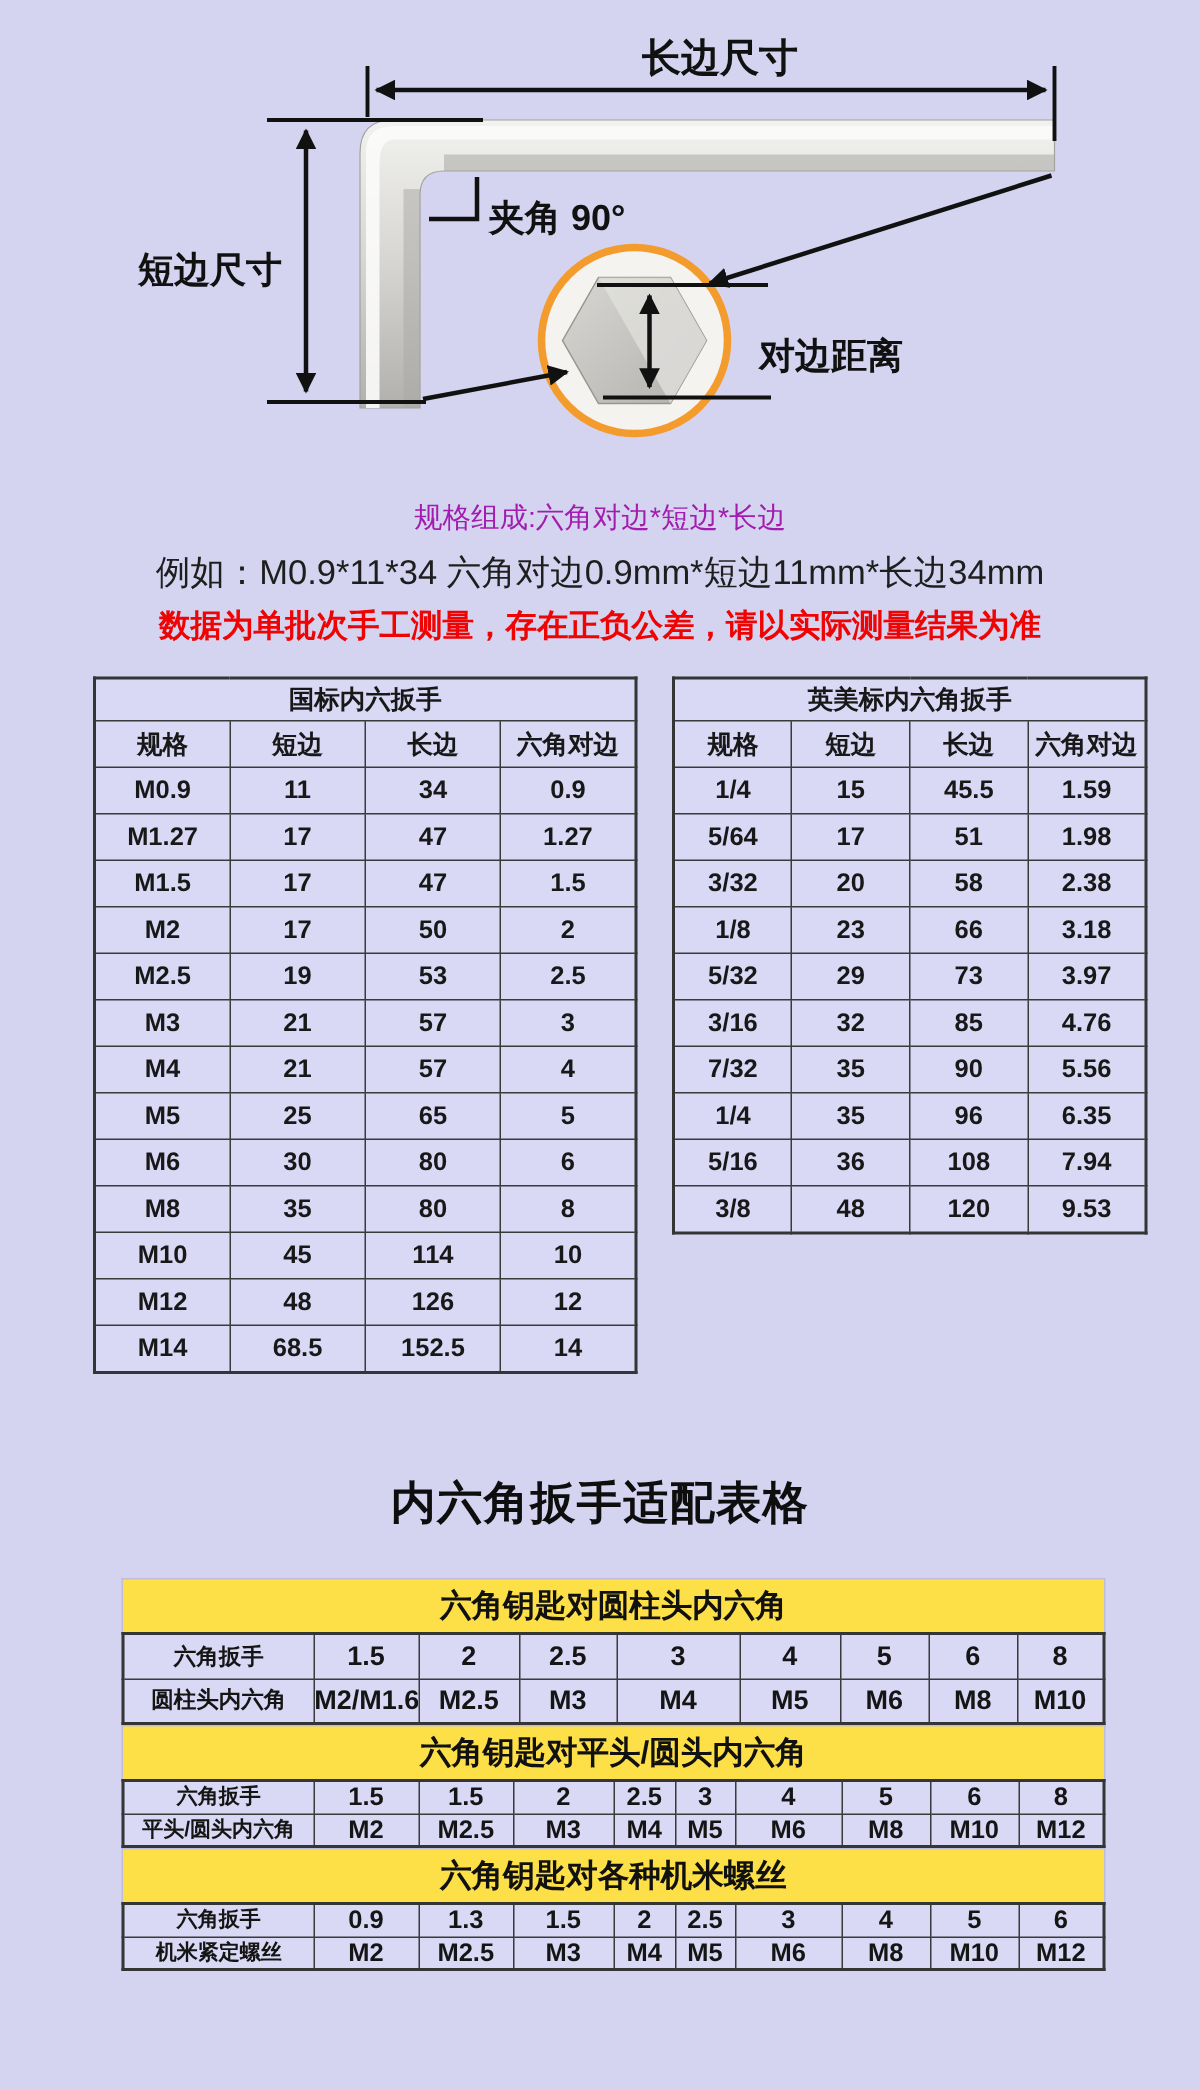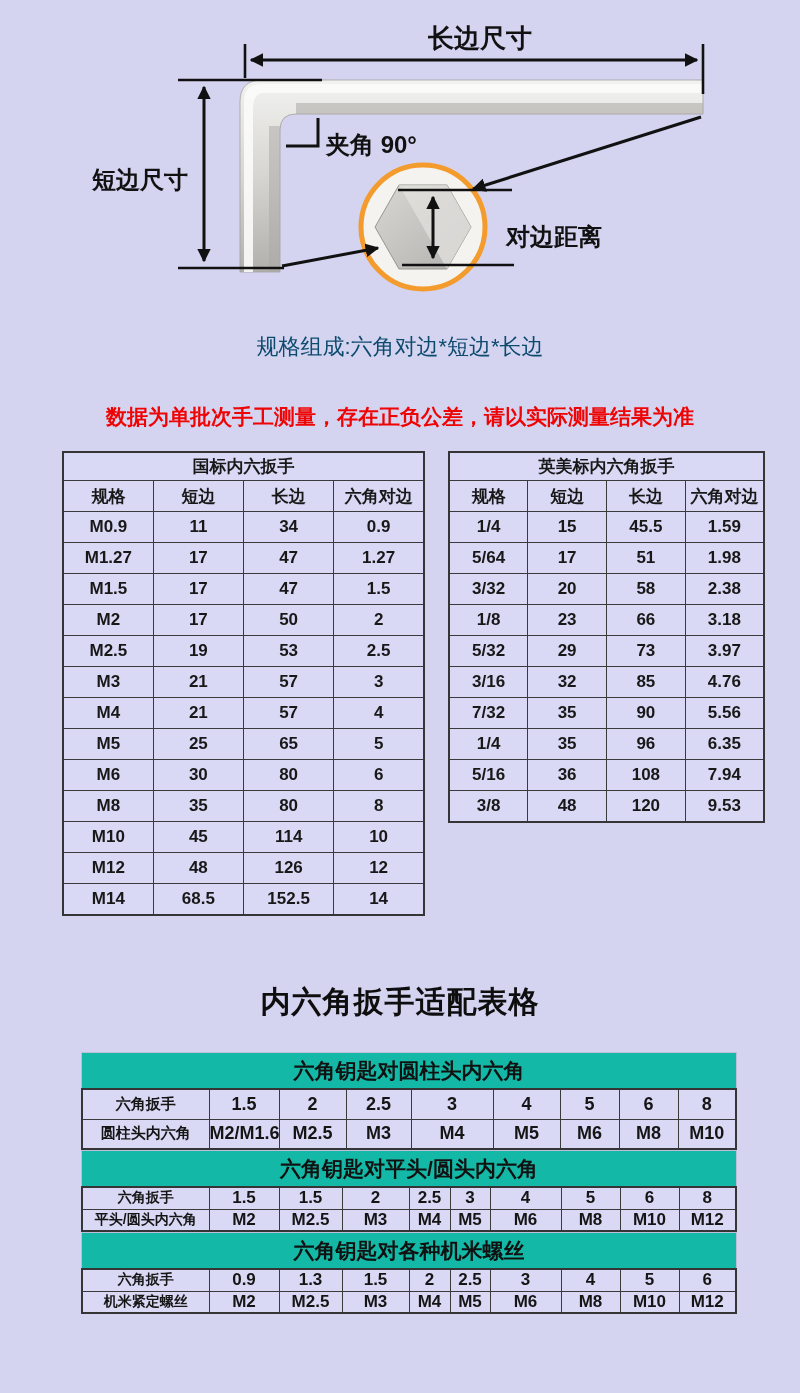--- a/index.html
+++ b/index.html
@@ -8,21 +8,21 @@
     background:#d4d3f0;overflow:hidden;
     font-family:"Liberation Sans","DejaVu Sans",sans-serif;
     color:#1c1c1c;
   }
   
   .diagram{position:absolute;left:0;top:0;width:800px;height:330px;}
   .diagram svg{display:block;}
   .dim-text{font-weight:bold;fill:#111;}
   
   .note{position:absolute;left:0;width:800px;text-align:center;white-space:nowrap;}
-  .note-1{top:332px;font-size:22px;color:#0c4a6e;}
+  .note-1{top:332px;font-size:19px;color:#a21caf;}
   .note-2{top:366px;font-size:23px;color:#1e1e1e;}
   .note-3{top:403px;font-size:21px;font-weight:bold;color:#ef0404;}
   
   .spec-table{
     position:absolute;border-collapse:collapse;table-layout:fixed;
     background:#d7d6f3;
   }
   .spec-table td{
     border:1.6px solid #3a3a3a;text-align:center;vertical-align:middle;
     font-size:17px;font-weight:600;color:#181818;padding:0;
@@ -35,21 +35,21 @@
   #gb-table{left:62px;top:451px;width:363px;}
   #imp-table{left:448px;top:451px;width:317px;}
   
   .adapter-title{
     position:absolute;left:0;top:982px;width:800px;text-align:center;
     font-size:30px;font-weight:bold;color:#0e0e0e;letter-spacing:1px;
   }
   .adapter{position:absolute;left:81px;top:1052px;width:656px;}
   .band{
     height:35px;line-height:35px;text-align:center;
-    background:#14b8a6;border:1px solid #bfbeda;border-bottom:none;
+    background:#fde047;border:1px solid #bfbeda;border-bottom:none;
     font-size:21px;font-weight:bold;color:#111;
   }
   .adapter-table{
     border-collapse:collapse;table-layout:fixed;width:656px;
     border:2px solid #353535;
   }
   .adapter-table td{
     border:1.5px solid #3a3a3a;text-align:center;vertical-align:middle;
     font-size:18px;font-weight:bold;color:#151515;padding:0;
     background:#dad9f5;overflow:hidden;white-space:nowrap;
@@ -119,20 +119,21 @@
         <line x1="433" y1="197" x2="433" y2="258" stroke-width="3" marker-start="url(#ah)" marker-end="url(#ah)"></line>
       </g>
       <text x="506" y="245" font-size="24" class="dim-text">对边距离</text>
 
       <line x1="701" y1="117" x2="473" y2="189" stroke="#111" stroke-width="3" marker-end="url(#ah)"></line>
       <line x1="282" y1="266" x2="378" y2="248" stroke="#111" stroke-width="3" marker-end="url(#ah)"></line>
     </svg>
   </div>
 
   <div class="note note-1">规格组成:六角对边*短边*长边</div>
+  <div class="note note-2">例如：M0.9*11*34 六角对边0.9mm*短边11mm*长边34mm</div>
   <div class="note note-3">数据为单批次手工测量，存在正负公差，请以实际测量结果为准</div>
 
   <table class="spec-table" id="gb-table">
     <tbody>
       <tr class="title-row">
         <td colspan="4">国标内六扳手</td>
       </tr>
     <tr>
           <td>规格</td>
           <td>短边</td>

